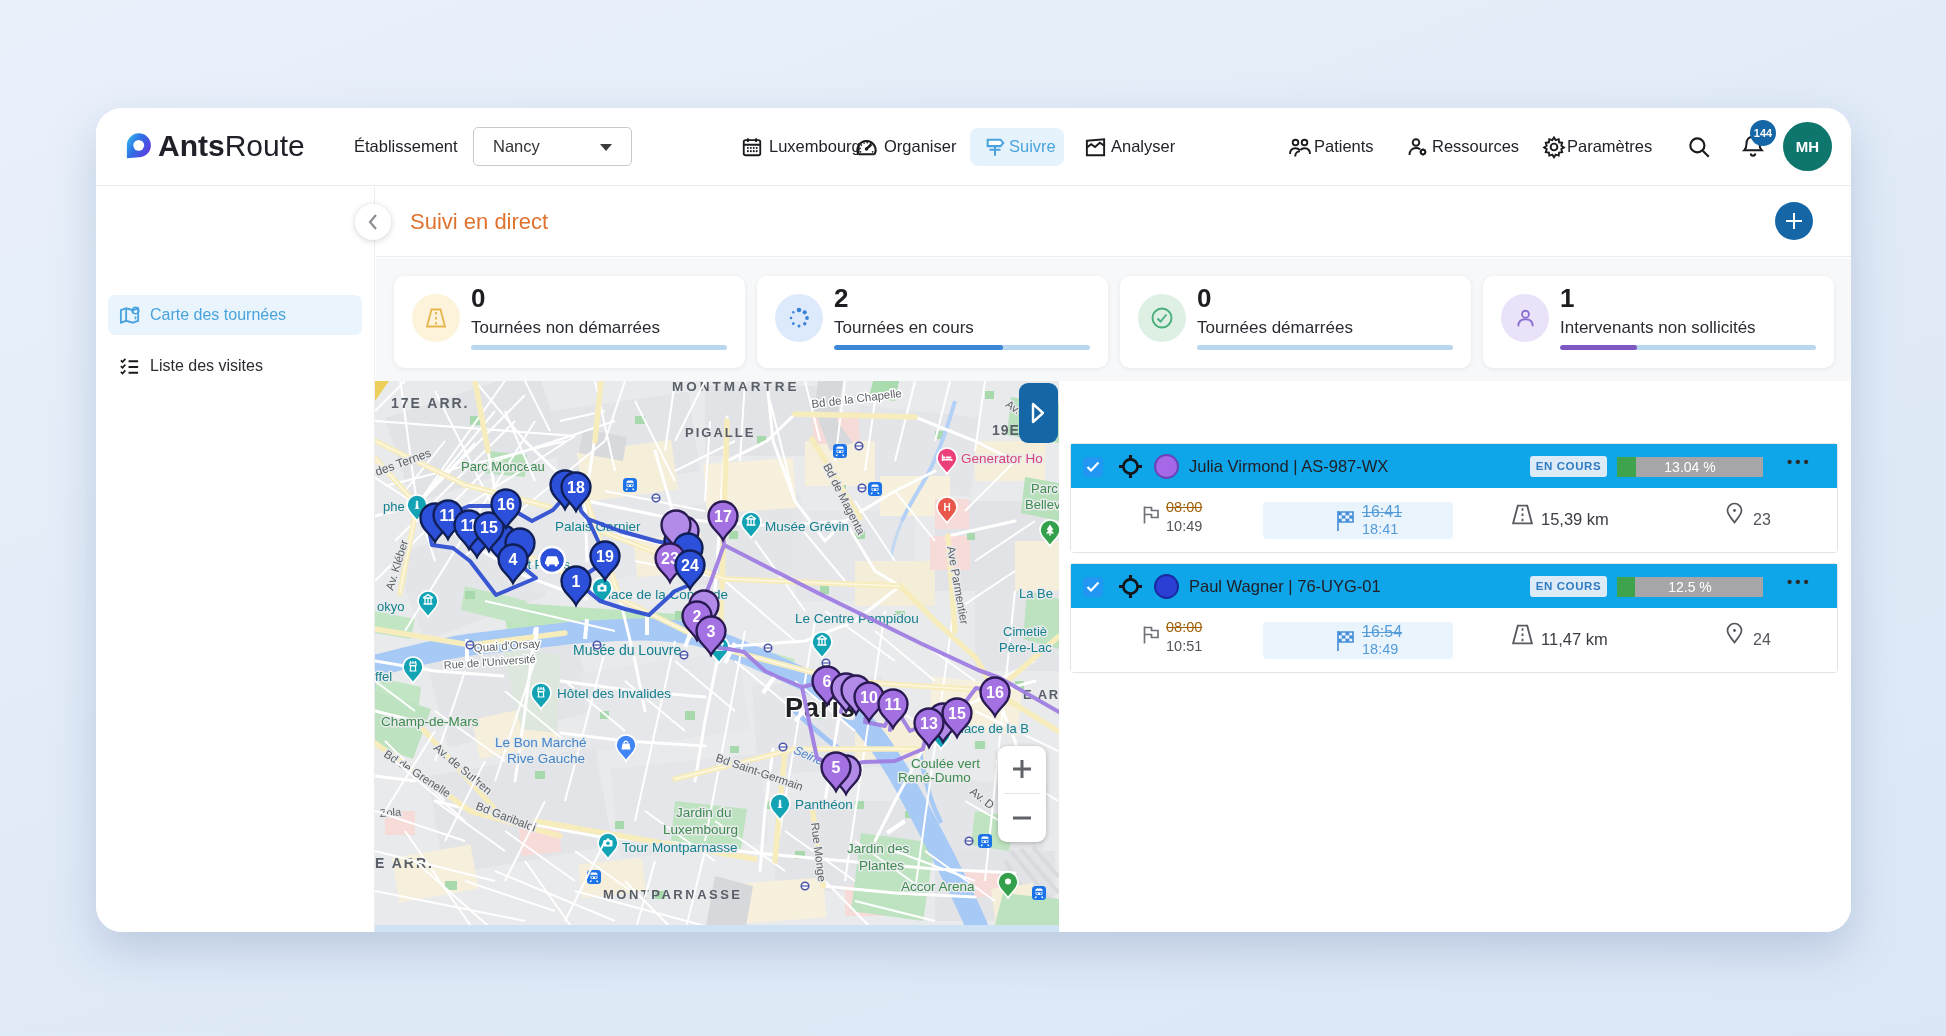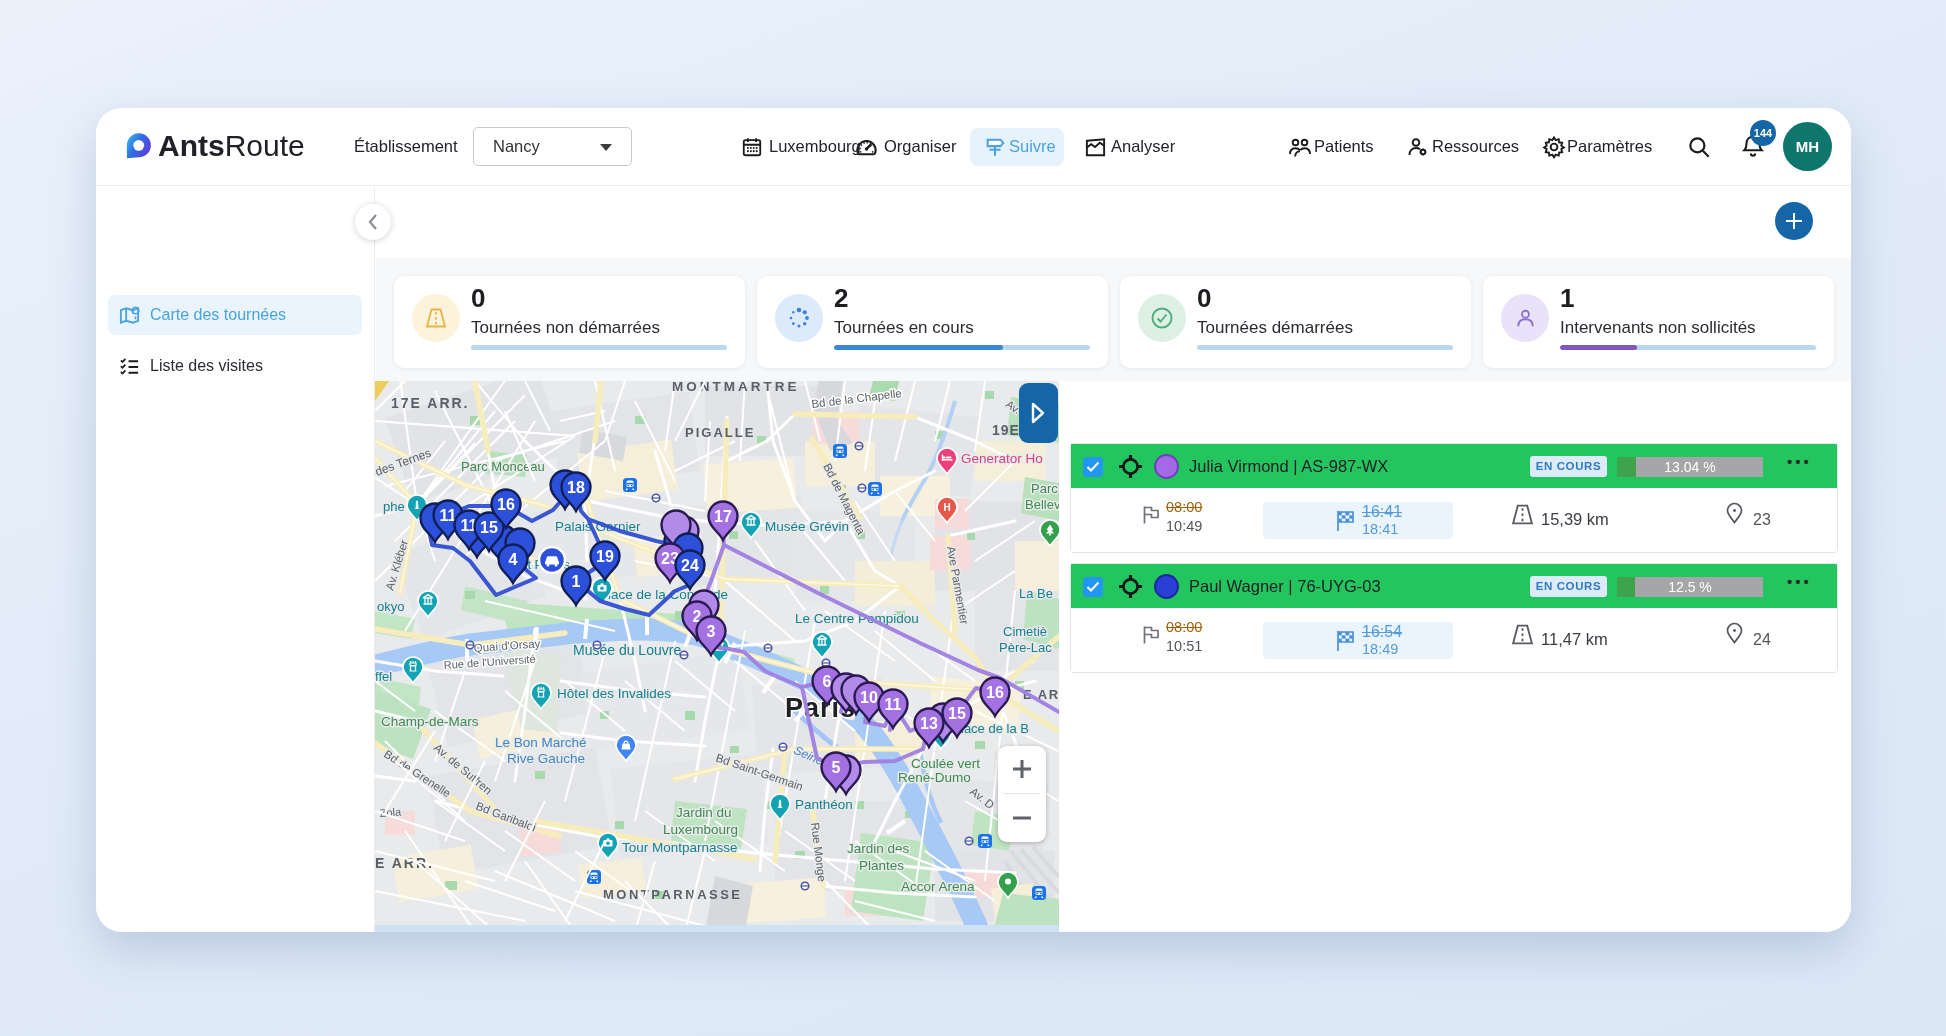--- a/index.html
+++ b/index.html
@@ -35,21 +35,21 @@
   .stat .bar { position:absolute; left:77px; top:69px; right:18px; height:5px; border-radius:3px; background:#b9d7ee; overflow:hidden; }
   .stat .bar i { position:absolute; left:0; top:0; bottom:0; border-radius:3px; }
   
   .map { position:absolute; left:-1px; top:123px; width:684px; height:551px; background:#e9eaec; overflow:hidden; }
   
   .panel { position:absolute; left:683px; top:123px; width:792px; height:551px; background:#fff; }
   .pill { position:absolute; left:15px; top:9px; width:270px; height:32px; border-radius:16px;
     background:#ededee; }
   .pill span { position:absolute; left:48px; top:7px; font-size:16px; color:#4c4c55; }
   .rcard { position:absolute; left:11px; width:768px; height:110px; border:1px solid #e3e3e4; border-radius:4px; background:#fff; }
-  .rhead { position:absolute; left:0; top:0; right:0; height:44px; background:#22c55e; }
+  .rhead { position:absolute; left:0; top:0; right:0; height:44px; background:#0ea5e9; }
   .cbx { position:absolute; left:12px; top:13px; width:20px; height:20px; border-radius:4px; background:#2196f3; }
   .rname { position:absolute; left:118px; top:13px; font-size:16.5px; color:#202027; }
   .chip { position:absolute; left:459px; top:12px; width:77px; height:21px; background:#ddeaf8; border-radius:3px;
     text-align:center; font-size:11.5px; font-weight:bold; color:#2e7cc2; letter-spacing:.6px; line-height:21px; }
   .pbar { position:absolute; left:546px; top:13px; width:146px; height:20px; background:#a6a6a8; overflow:hidden; }
   .pbar i { position:absolute; left:0; top:0; bottom:0; background:#3fa34d; }
   .pbar span { position:absolute; left:0; right:0; top:0; text-align:center; color:#fff; font-size:14px; line-height:20px; }
   .mdots { position:absolute; left:716px; top:9px; font-size:15px; letter-spacing:3px; color:#2c2c2c; font-weight:bold; }
   .rdet { position:absolute; left:0; top:44px; right:0; bottom:0; background:#fff; }
   .t1 { font-size:14.5px; color:#a16207; text-decoration:line-through; }
@@ -174,20 +174,23 @@
       <path d="M18.2,10.2 a3.4,3.4 0 1 1 0.1,0 z M18.25,16 l0,-3" stroke-width="1.7"></path>
     </svg>
     <div class="abs" style="left:54px;top:119px;font-size:16px;color:#4aa3dc;">Carte des tournées</div>
     <svg class="abs" style="left:22px;top:168px" width="23" height="23" viewBox="0 0 24 24" fill="none" stroke="#1b1b1f" stroke-width="2">
       <path d="M3,5.6 l1.7,1.7 3,-3.2 M3,11.6 l1.7,1.7 3,-3.2 M3,17.6 l1.7,1.7 3,-3.2" stroke-width="1.8"></path>
       <path d="M11,6.5 h10 M11,12.5 h10 M11,18.5 h10" stroke-width="2.2"></path>
     </svg>
     <div class="abs" style="left:54px;top:170px;font-size:16px;color:#2b2b33;">Liste des visites</div>
   </div>
 
+  <div class="hdr">
+    <div class="abs" style="left:34px;top:22px;font-size:22px;color:#e0722f;font-weight:500;">Suivi en direct</div>
+  </div>
   <div class="backbtn">
     <svg class="abs" style="left:11px;top:9px" width="14" height="18" viewBox="0 0 14 18" fill="none" stroke="#8d8d93" stroke-width="2.2">
         <path d="M10,2 L4,9 L10,16"></path>
       </svg>
   </div>
   <div class="plusbtn">
     <svg class="abs" style="left:9px;top:9px" width="20" height="20" viewBox="0 0 20 20" stroke="#fff" stroke-width="2">
         <path d="M10,2 V18 M2,10 H18"></path>
       </svg>
   </div>
@@ -976,21 +979,21 @@
           <div class="cbx">
               <svg class="abs" style="left:3px;top:4px" width="14" height="12" viewBox="0 0 14 12" fill="none" stroke="#fff" stroke-width="2.2">
                 <path d="M1.5,6 l3.5,3.5 L12.5,1.5"></path>
               </svg>
             </div>
           <svg class="abs" style="left:47px;top:10px" width="25" height="25" viewBox="0 0 24 24" fill="none" stroke="#17171b" stroke-width="2">
             <circle cx="12" cy="12" r="6.8" stroke-width="2.6"></circle>
               <path d="M12,1 V5.2 M12,18.8 V23 M1,12 H5.2 M18.8,12 H23" stroke-width="3"></path>
           </svg>
           <div class="abs" style="left:83px;top:10px;width:25px;height:25px;border-radius:50%;background:#2b3fd6;border:2px solid #1a2a9e;"></div>
-          <div class="rname">Paul Wagner | 76-UYG-03</div>
+          <div class="rname">Paul Wagner | 76-UYG-01</div>
           <div class="chip">EN COURS</div>
           <div class="pbar">
               <i style="width:18px;"></i>
               <span>12.5 %</span>
             </div>
           <div class="mdots">•••</div>
         </div>
         <div class="rdet">
           <svg class="abs" style="left:71px;top:16px" width="19" height="21" viewBox="0 0 19 21" fill="none" stroke="#707078" stroke-width="1.7">
             <path d="M2.5,19.5 V2.5"></path>

